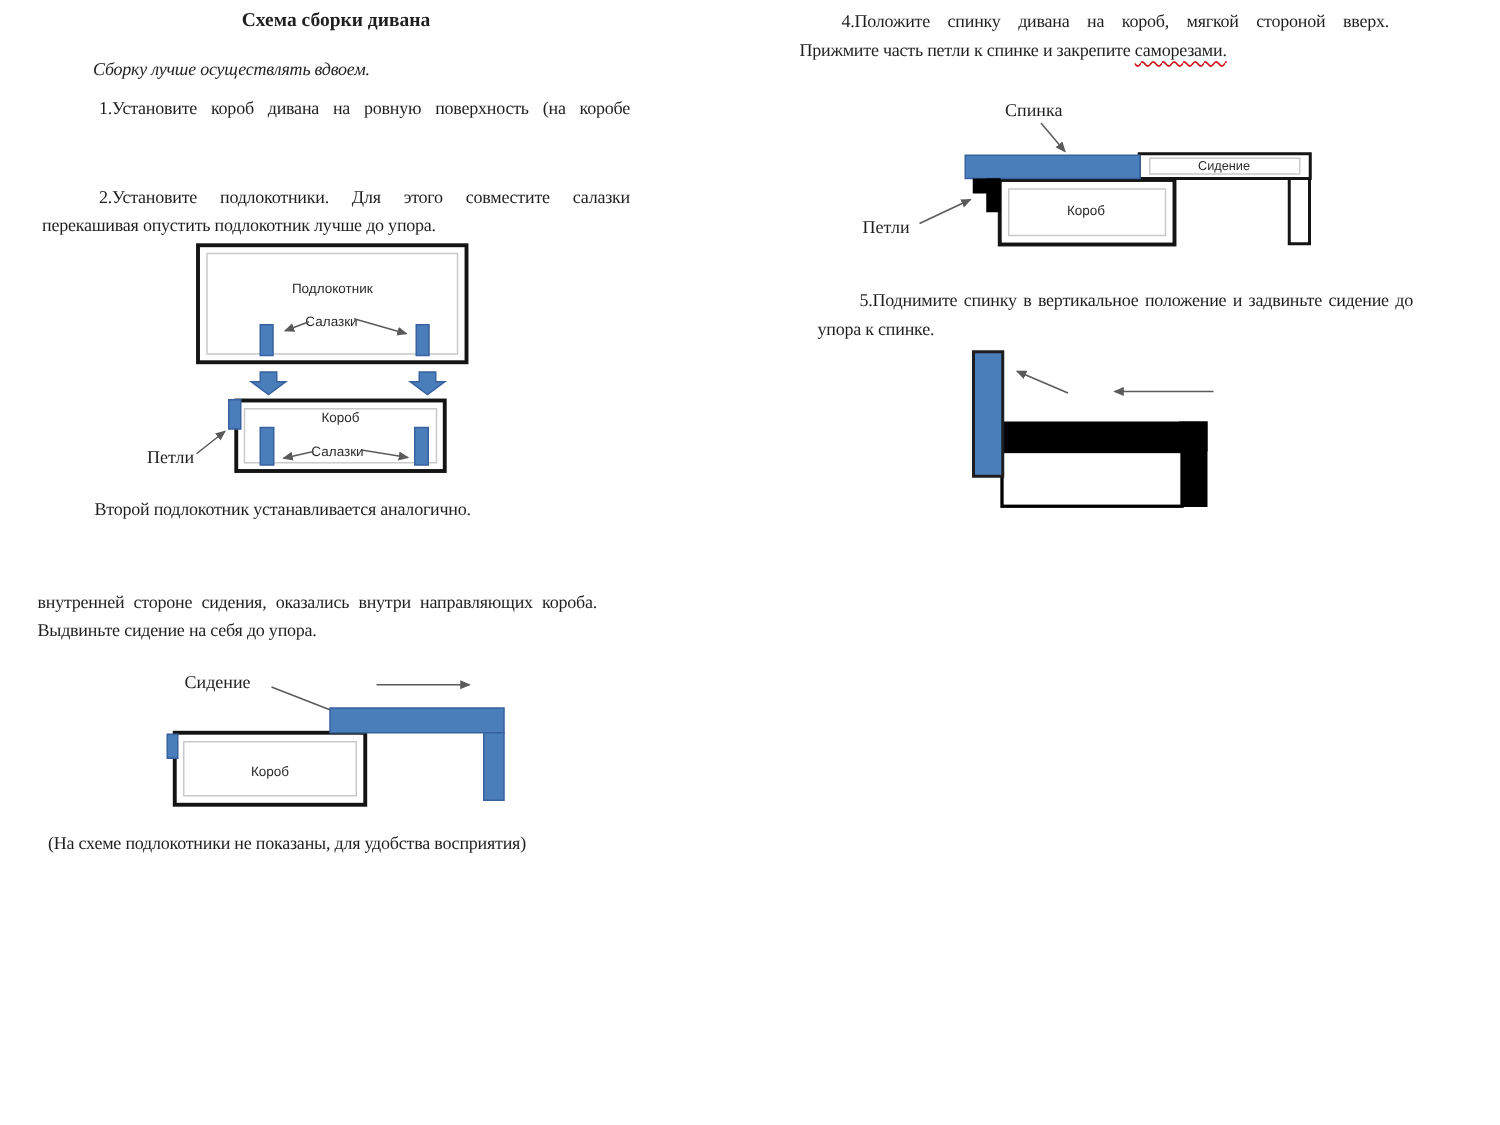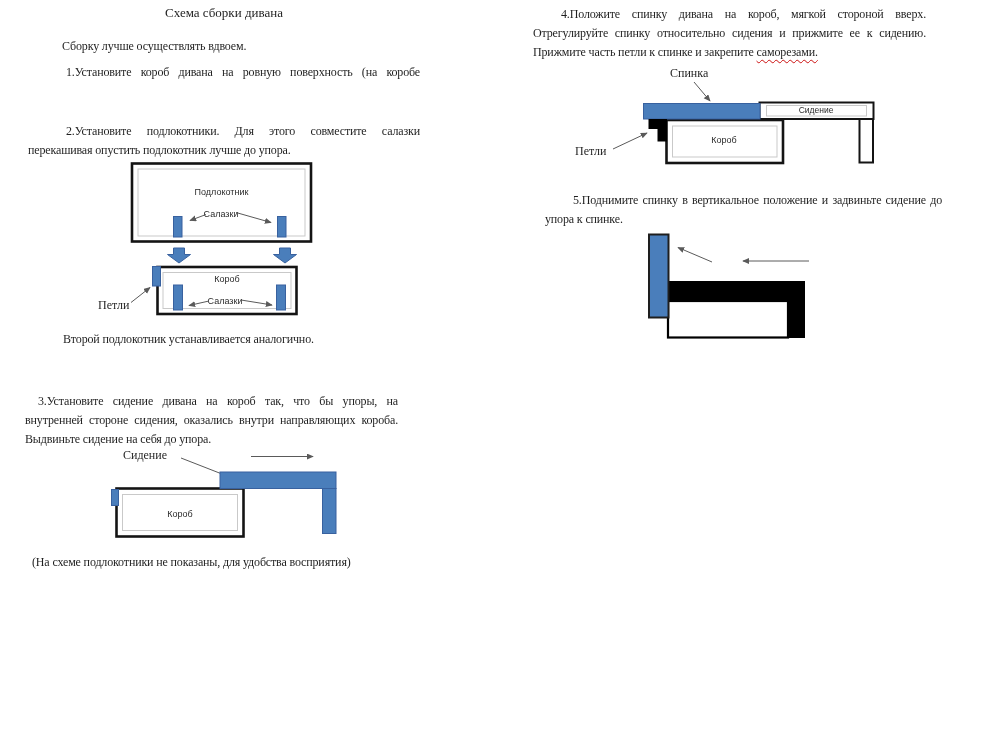--- a/index.html
+++ b/index.html
@@ -6,21 +6,21 @@
   body {
     width:1000px; height:750px; background:#ffffff; position:relative;
     font-family:"Liberation Serif", serif; color:#1f1f1f; overflow:hidden;
   }
   .abs { position:absolute; }
   .para { font-size:12px; letter-spacing:-0.15px; }
   .ln { line-height:19px; white-space:nowrap; }
   .just { text-align:justify; text-align-last:justify; white-space:normal; }
   .ind  { text-indent:38px; }
   .indr { text-indent:28px; }
-  .title { font-size:13px; font-weight:normal; text-align:center; letter-spacing:0; }
+  .title { font-size:13px; font-weight:bold; text-align:center; letter-spacing:0; }
   .spell {
     text-decoration-line:underline;
     text-decoration-style:wavy;
     text-decoration-color:#cc1111;
     text-decoration-thickness:1px;
     text-underline-offset:3px;
   }
   svg text { font-family:"Liberation Sans", sans-serif; fill:#2b2b2b; }
   svg text.serif { font-family:"Liberation Serif", serif; fill:#1f1f1f; font-size:12px; }
   svg text.slabel { font-size:9px; }
@@ -34,21 +34,21 @@
   <defs>
     <marker id="ah" markerWidth="9" markerHeight="8" refX="6.2" refY="3" orient="auto" markerUnits="userSpaceOnUse">
       <path d="M0,0 L7,3 L0,6 z" fill="#5a5a5a"></path>
     </marker>
   </defs>
 </svg>
 
 <div class="abs title" style="left:28px; top:5px; width:392px;">Схема сборки дивана</div>
 
 <div class="abs para" style="left:28px; top:37px; width:392px;">
-  <div class="ln" style="text-indent:34px;">Сборку лучше осуществлять вдвоем.</div>
+  <div class="ln" style="text-indent:34px;font-style:italic;">Сборку лучше осуществлять вдвоем.</div>
 </div>
 
 <div class="abs para" style="left:28px; top:63px; width:392px;">
   <div class="ln just ind">1.Установите короб дивана на ровную поверхность (на коробе</div>
 </div>
 
 <div class="abs para" style="left:28px; top:101px; width:392px;margin-top:21px;">
   <div class="ln just ind">2.Установите подлокотники. Для этого совместите салазки</div>
   <div class="ln">перекашивая опустить подлокотник лучше до упора.</div>
 </div>
@@ -78,21 +78,20 @@
   <rect x="152.5" y="266.5" width="8" height="19.5" fill="#4a7ebb" stroke="#38619f" stroke-width="1"></rect>
   <text x="98" y="308.5" class="serif">Петли</text>
   <line x1="131" y1="302.5" x2="150" y2="287.5" class="thin-line" marker-end="url(#ah)"></line>
 </svg>
 
 <div class="abs para" style="left:63px; top:330px; width:340px;">
   <div class="ln">Второй подлокотник устанавливается аналогично.</div>
 </div>
 
 <div class="abs para" style="left:25px; top:392px; width:373px;">
-  <div class="ln just" style="text-indent:13px;">3.Установите сидение дивана на короб так, что бы упоры, на</div>
   <div class="ln just">внутренней стороне сидения, оказались внутри  направляющих короба.</div>
   <div class="ln">Выдвиньте сидение на себя до упора.</div>
 </div>
 
 <svg class="abs" style="left:100px; top:444px;" width="245" height="98" viewBox="100 444 245 98">
   <text x="123" y="458.5" class="serif">Сидение</text>
   <line x1="181" y1="458" x2="222" y2="474" class="thin-line"></line>
   <line x1="251" y1="456.5" x2="313" y2="456.5" class="thin-line" marker-end="url(#ah)"></line>
   <rect x="116.5" y="488.5" width="127" height="48" fill="#ffffff" stroke="#141414" stroke-width="2.6"></rect>
   <rect x="122.5" y="494.5" width="115" height="36" fill="none" stroke="#c9c9c9" stroke-width="1"></rect>
@@ -101,21 +100,20 @@
   <rect x="220" y="472" width="116" height="16.5" fill="#4a7ebb" stroke="#38619f" stroke-width="1"></rect>
   <rect x="322.5" y="488.5" width="13.5" height="45" fill="#4a7ebb" stroke="#38619f" stroke-width="1"></rect>
 </svg>
 
 <div class="abs para" style="left:32px; top:553px; width:400px;">
   <div class="ln">(На схеме подлокотники не показаны, для удобства восприятия)</div>
 </div>
 
 <div class="abs para" style="left:533px; top:5px; width:393px;">
   <div class="ln just indr">4.Положите спинку дивана на короб, мягкой стороной вверх.</div>
-  <div class="ln just">Отрегулируйте спинку относительно сидения и прижмите ее к сидению.</div>
   <div class="ln"><span>Прижмите часть петли к спинке и закрепите </span><span class="spell">саморезами.</span></div>
 </div>
 
 <svg class="abs" style="left:560px; top:60px;" width="330" height="108" viewBox="560 60 330 108">
   <text x="670" y="77" class="serif">Спинка</text>
   <line x1="694" y1="82" x2="710" y2="101" class="thin-line" marker-end="url(#ah)"></line>
 
   <rect x="759.5" y="102.5" width="114" height="16.5" fill="#ffffff" stroke="#141414" stroke-width="2"></rect>
   <rect x="766.5" y="105.5" width="100" height="10.5" fill="none" stroke="#c9c9c9" stroke-width="1"></rect>
   <text x="816" y="113" text-anchor="middle" class="xs">Сидение</text>

